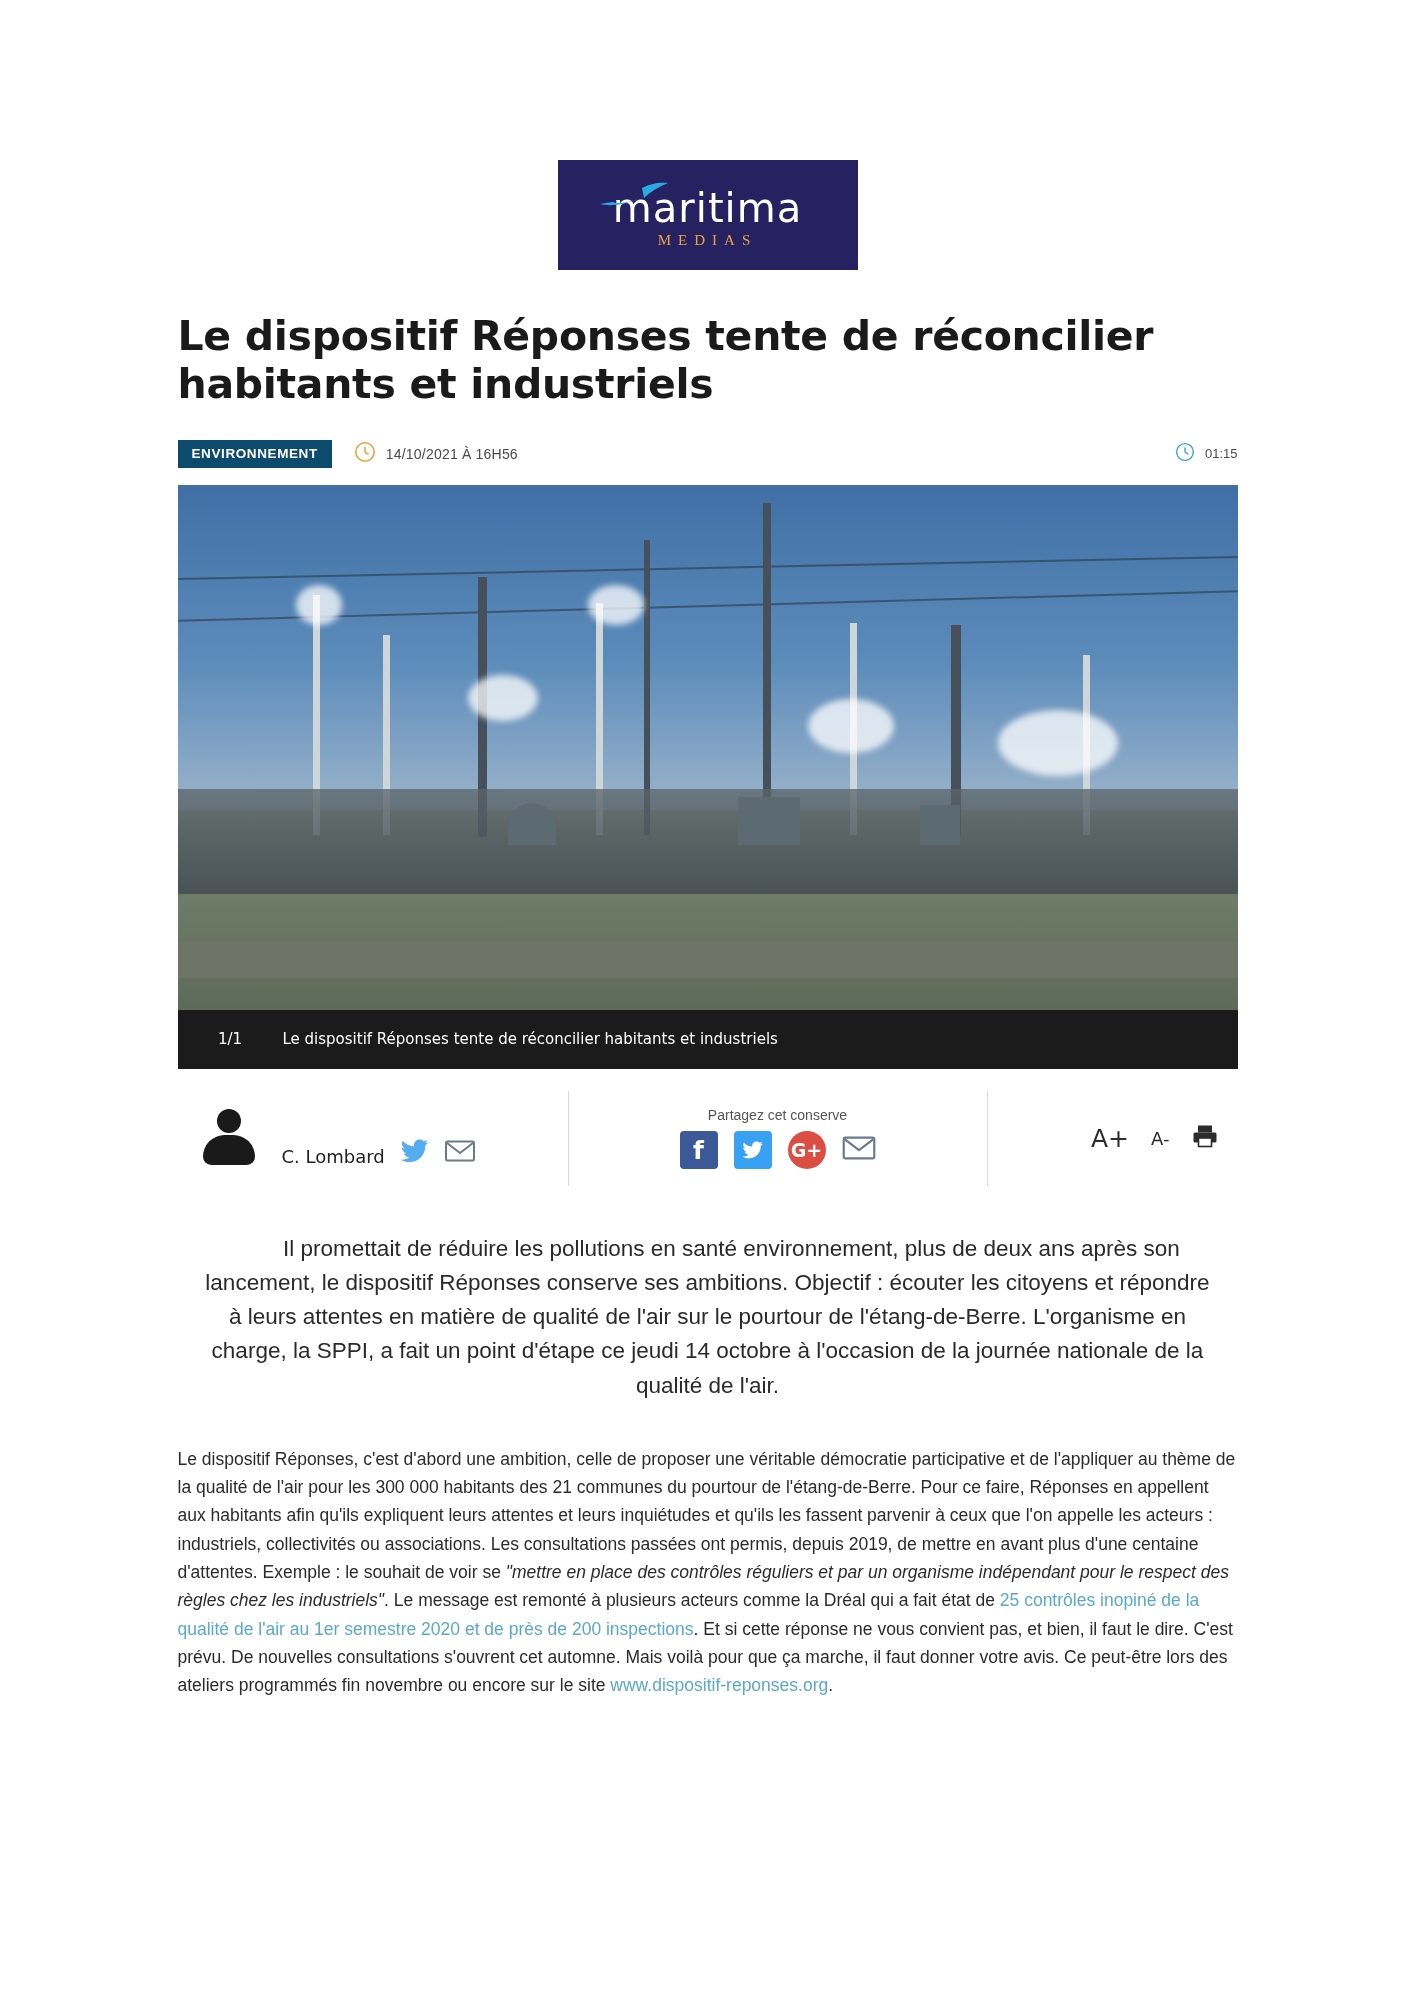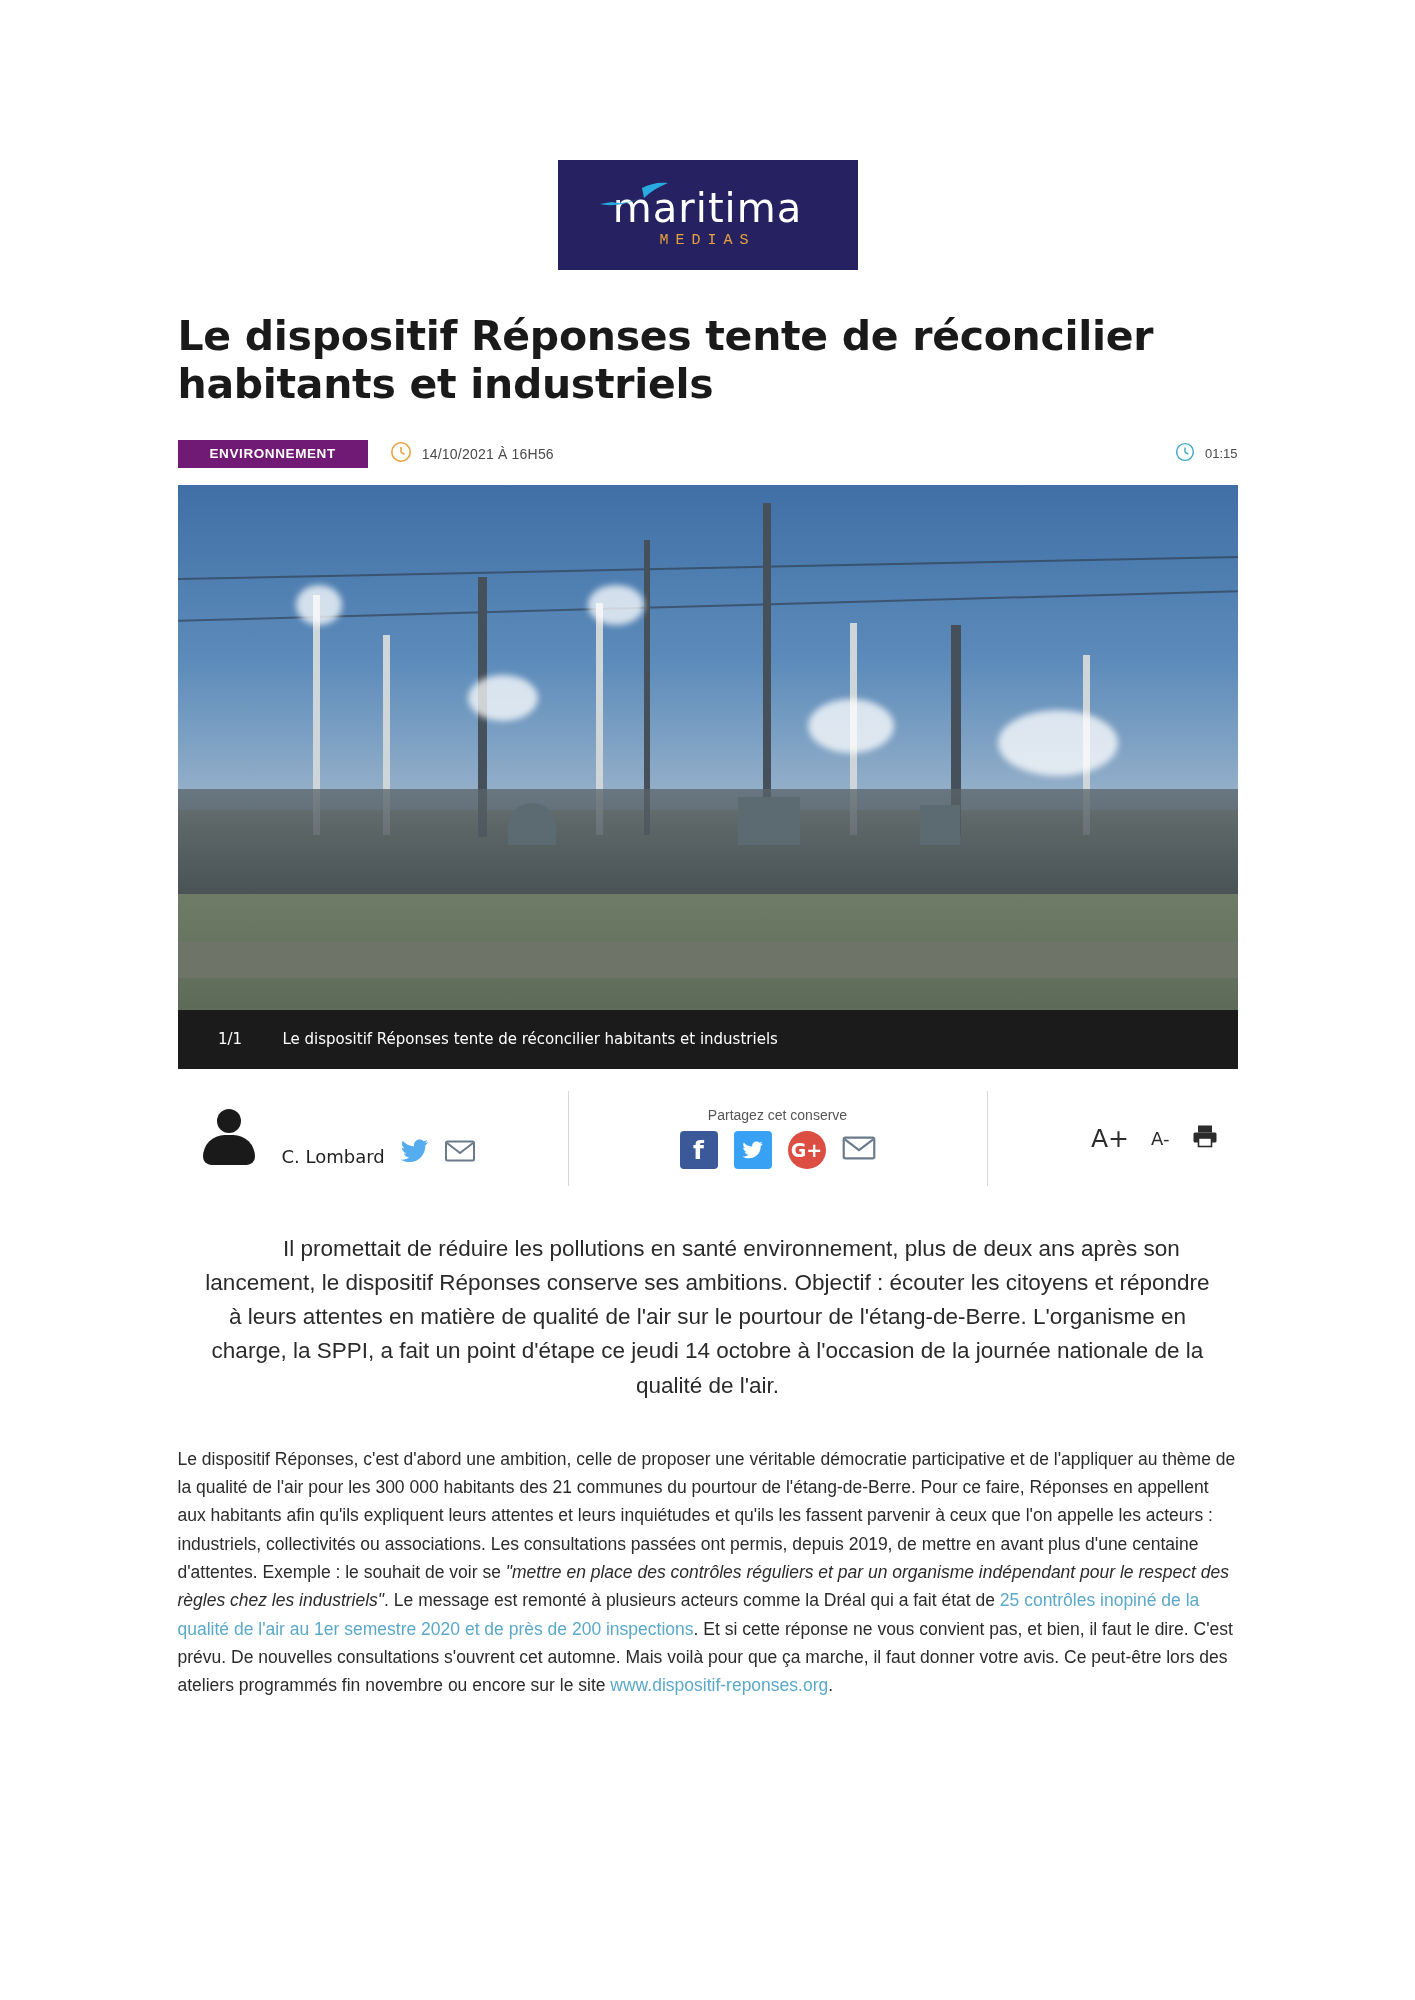--- a/index.html
+++ b/index.html
@@ -45,21 +45,21 @@
     letter-spacing: 1px;
     font-family: "DejaVu Sans", sans-serif;
     line-height: 1;
     margin-top: 6px;
   }
   .logo-sub {
     color: #e8a33d;
     font-size: 15px;
     letter-spacing: 7px;
     margin-top: 4px;
-    font-family: Liberation Mono, monospace;
+    font-family: Liberation Serif, serif;
   }
   .logo-swoosh {
     position: absolute;
     left: 40px;
     top: 18px;
     width: 78px;
     height: 34px;
   }
 
   
@@ -74,26 +74,26 @@
   }
 
   
   .meta-bar {
     margin-top: 30px;
     display: flex;
     align-items: center;
     height: 30px;
   }
   .cat-badge {
-    background: #701a75;
+    background: #0c4a6e;
     color: #ffffff;
     font-size: 13.5px;
     font-weight: bold;
     letter-spacing: 0.6px;
-    padding: 7px 32px;
+    padding: 7px 14px;
     line-height: 1;
   }
   .clock-ico {
     margin-left: 22px;
     display: inline-block;
   }
   .meta-date {
     margin-left: 10px;
     font-size: 14px;
     color: #4a4a4a;

